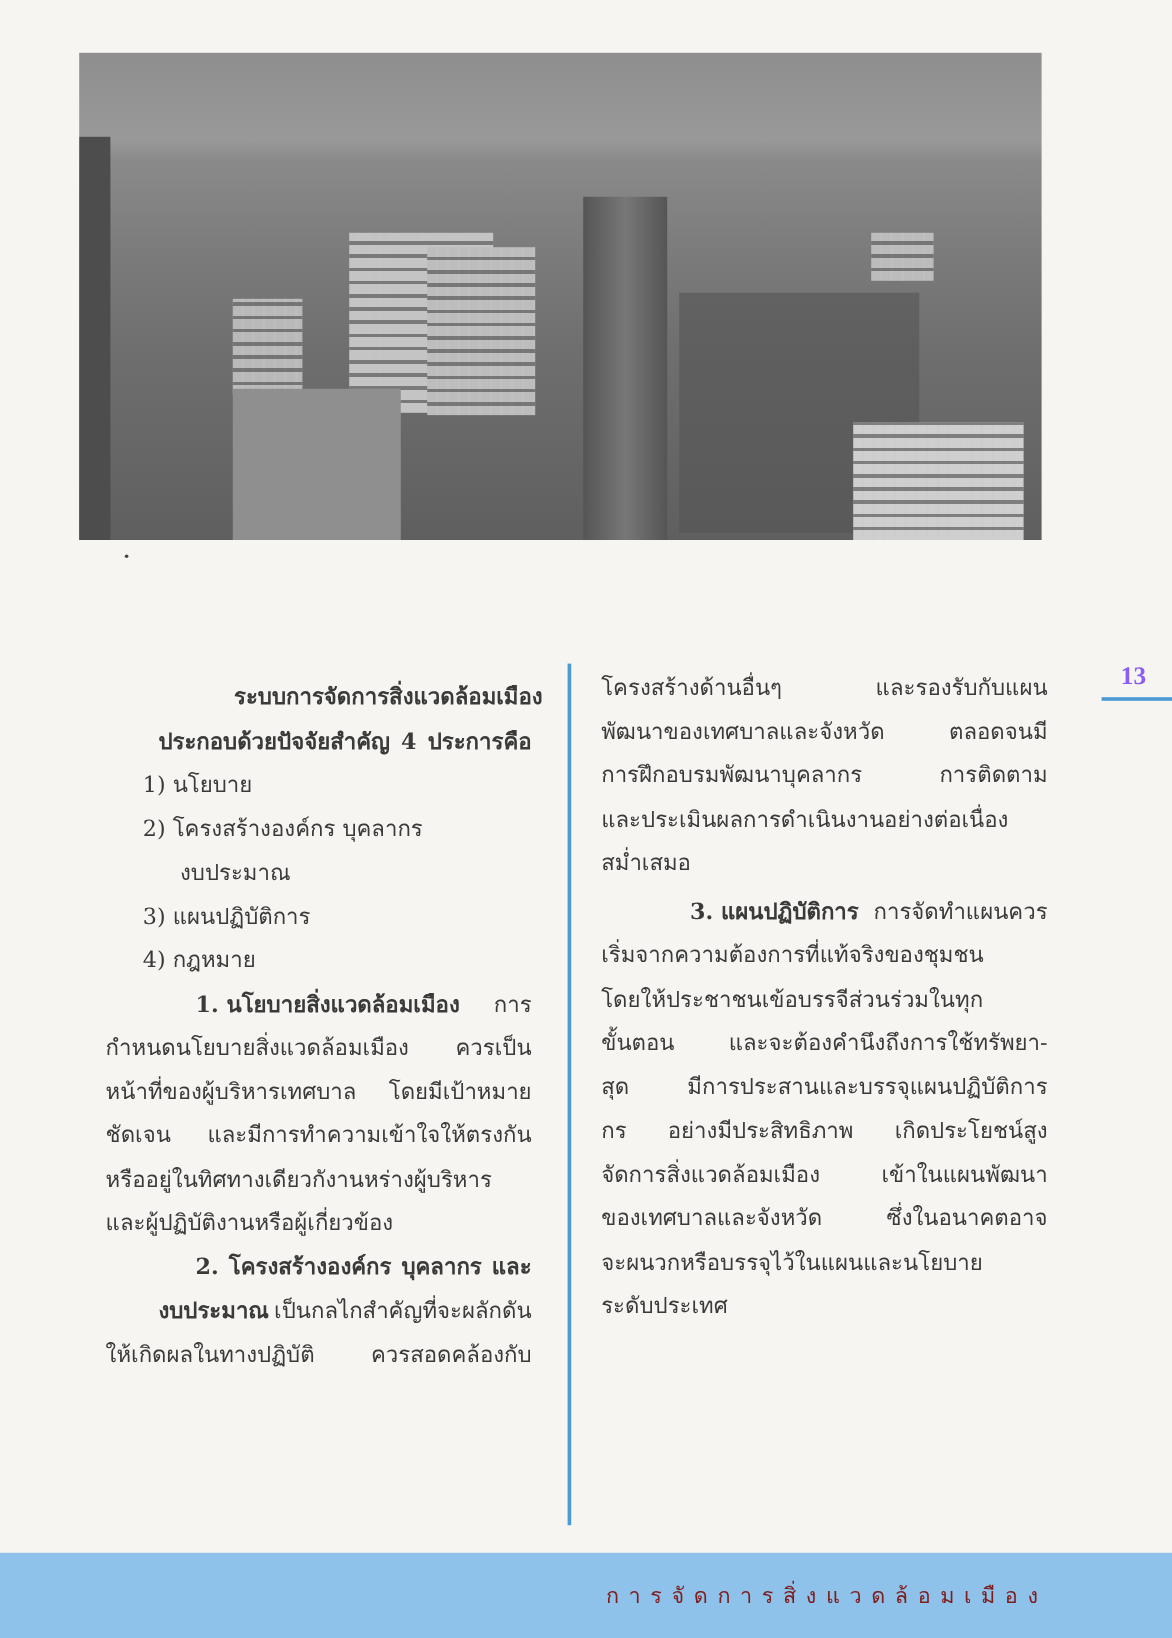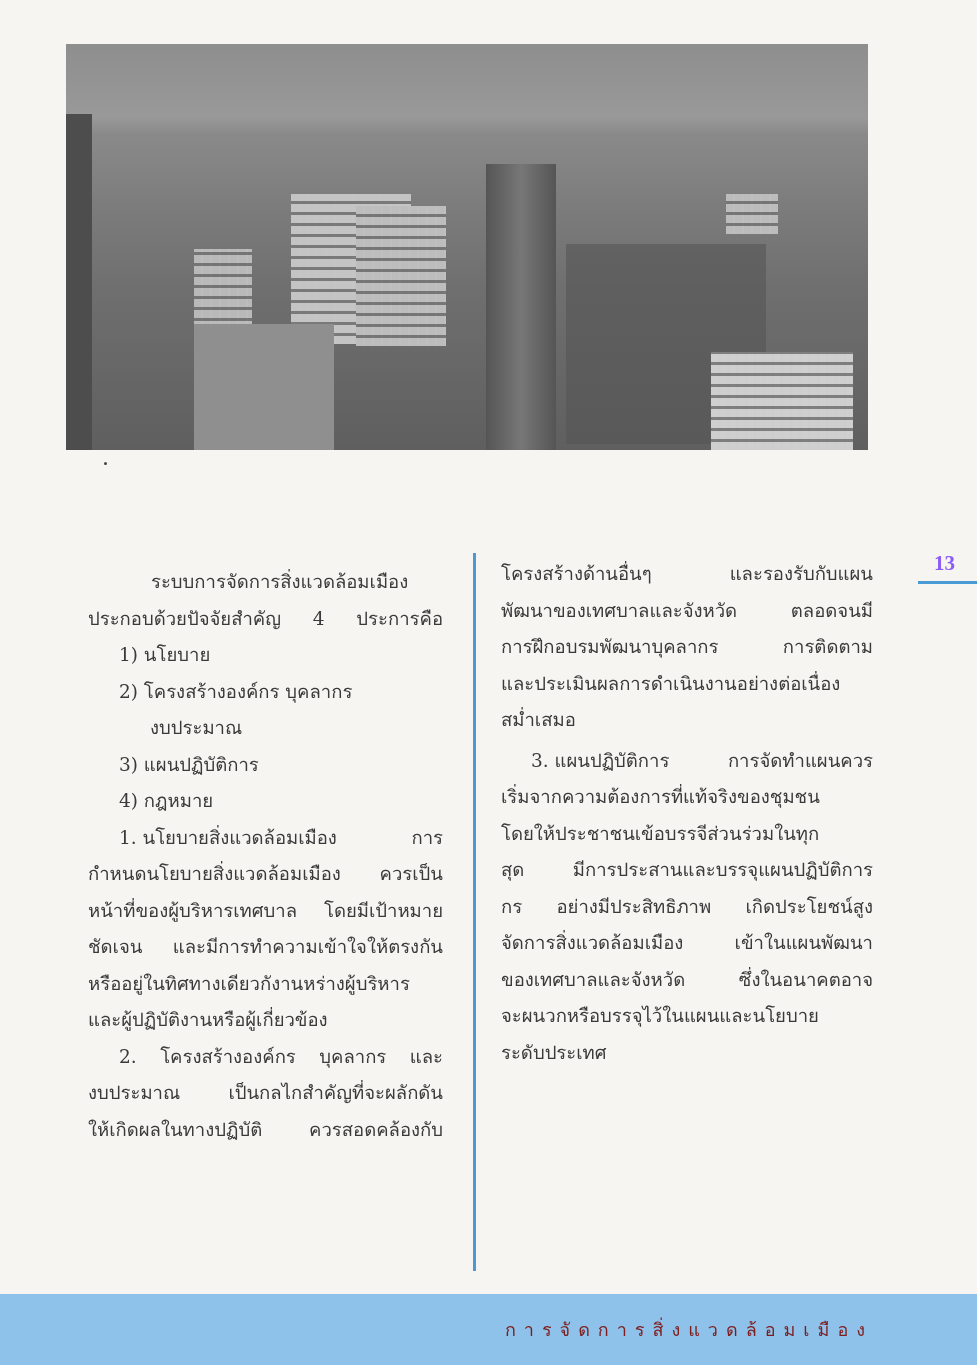--- a/index.html
+++ b/index.html
@@ -32,21 +32,21 @@
   .page-num-rule { position: absolute; left: 918px; top: 581px; width: 59px; height: 3px; background: #4a9ad6; }
 
   .col { position: absolute; font-size: 18.5px; line-height: 36.5px; }
   .col-left { left: 88px; top: 564px; width: 355px; }
   .col-right { left: 501px; top: 556px; width: 372px; }
   .line { white-space: nowrap; text-align: justify; text-align-last: justify; }
   .line.last { text-align-last: left; }
   .indent { padding-left: 31px; }
   .indent2 { padding-left: 30px; }
   .indent3 { padding-left: 63px; }
-  .b { font-weight: normal; }
+  .b { font-weight: bold; margin-left: 44px; }
 
   .divider { position: absolute; left: 473px; top: 553px; width: 3px; height: 718px; background: #4a9ad6; }
 
   .footer {
     position: absolute; left: 0; top: 1294px; width: 977px; height: 71px;
     background: #8ec2ea;
   }
   .footer-title {
     position: absolute; right: 104px; top: 21px;
     font-size: 18px; letter-spacing: 8px; color: #7f1d1d;
@@ -104,20 +104,21 @@
   <div class="line">พัฒนาของเทศบาลและจังหวัด ตลอดจนมี</div>
   <div class="line">การฝึกอบรมพัฒนาบุคลากร การติดตาม</div>
   <div class="line">และประเมินผลการดำเนินงานอย่างต่อเนื่อง</div>
   <div class="line last">สม่ำเสมอ</div>
   <div class="line indent2" style="display:flex;justify-content:space-between;margin-top:4px;">
     <span class="b">3. แผนปฏิบัติการ</span>
     <span>การจัดทำแผนควร</span>
   </div>
   <div class="line">เริ่มจากความต้องการที่แท้จริงของชุมชน</div>
   <div class="line">โดยให้ประชาชนเข้อบรรจีส่วนร่วมในทุก</div>
+  <div class="line">ขั้นตอน และจะต้องคำนึงถึงการใช้ทรัพยา-</div>
   <div class="line">สุด มีการประสานและบรรจุแผนปฏิบัติการ</div>
   <div class="line">กร อย่างมีประสิทธิภาพ เกิดประโยชน์สูง</div>
   <div class="line">จัดการสิ่งแวดล้อมเมือง เข้าในแผนพัฒนา</div>
   <div class="line">ของเทศบาลและจังหวัด ซึ่งในอนาคตอาจ</div>
   <div class="line">จะผนวกหรือบรรจุไว้ในแผนและนโยบาย</div>
   <div class="line last">ระดับประเทศ</div>
 </div>
 
 <div class="footer">
   <div class="footer-title">การจัดการสิ่งแวดล้อมเมือง</div>

